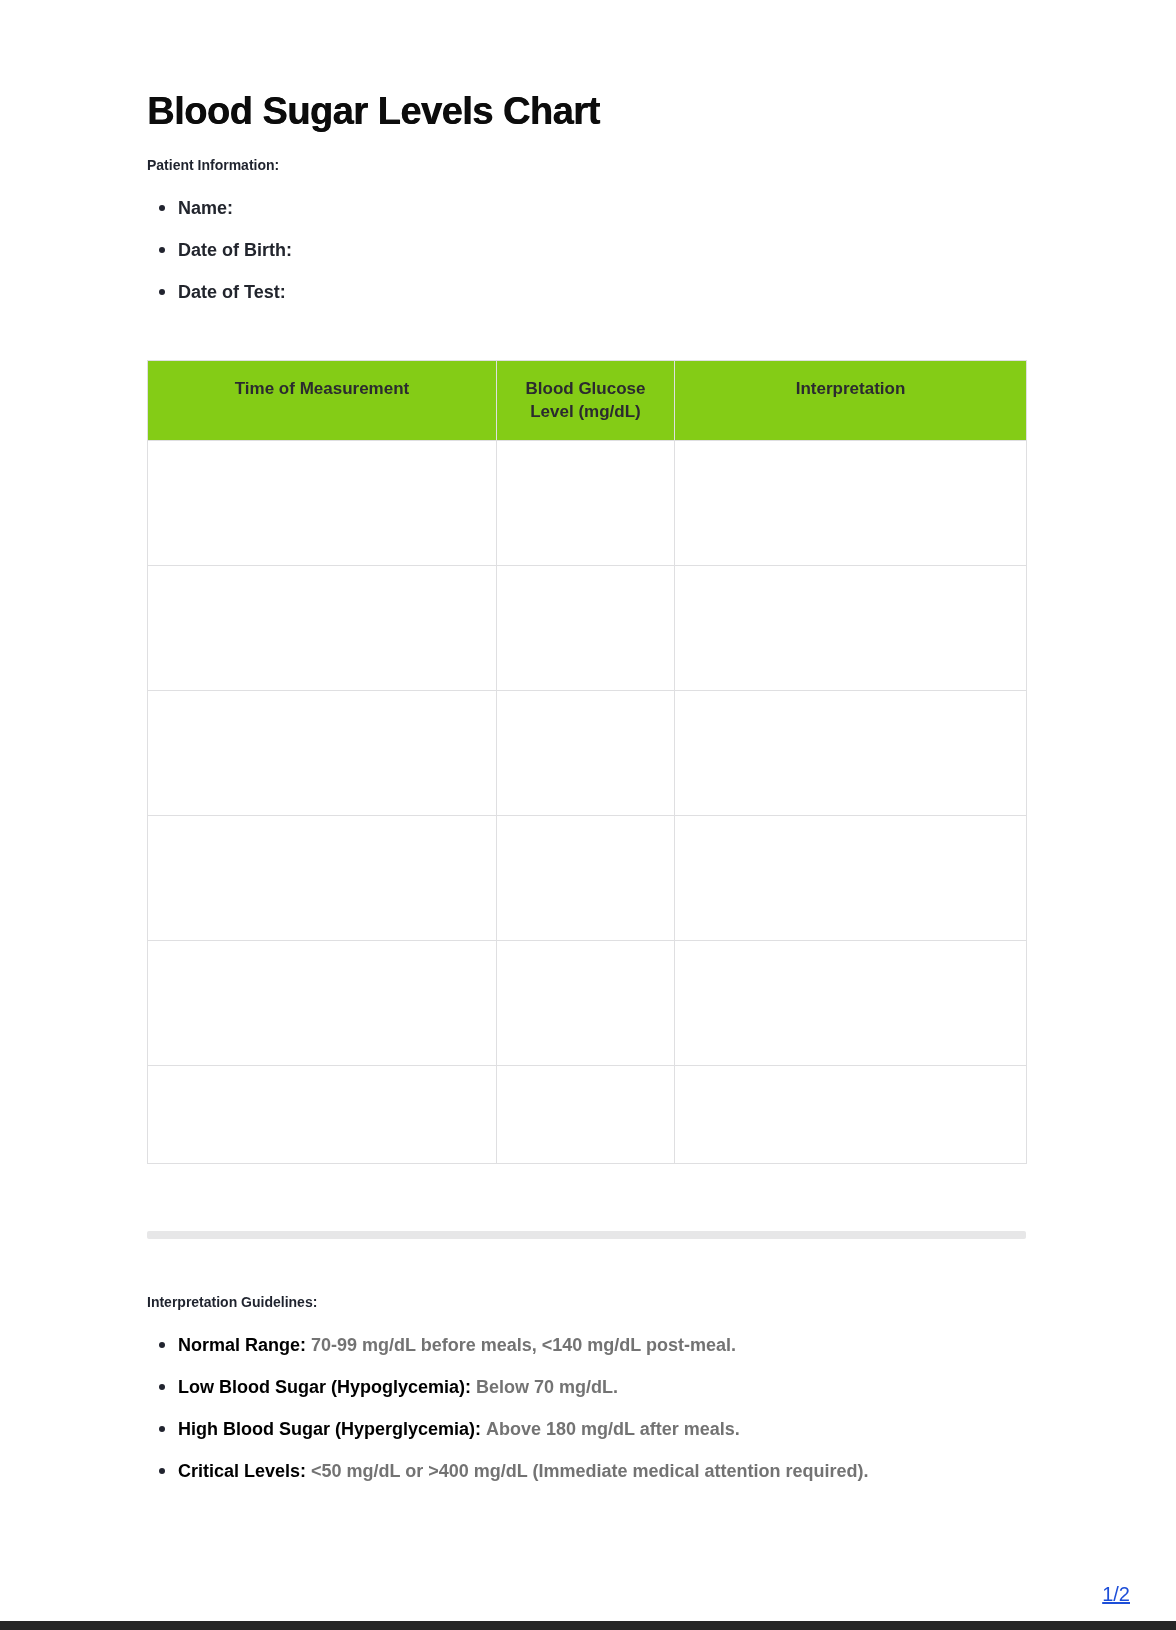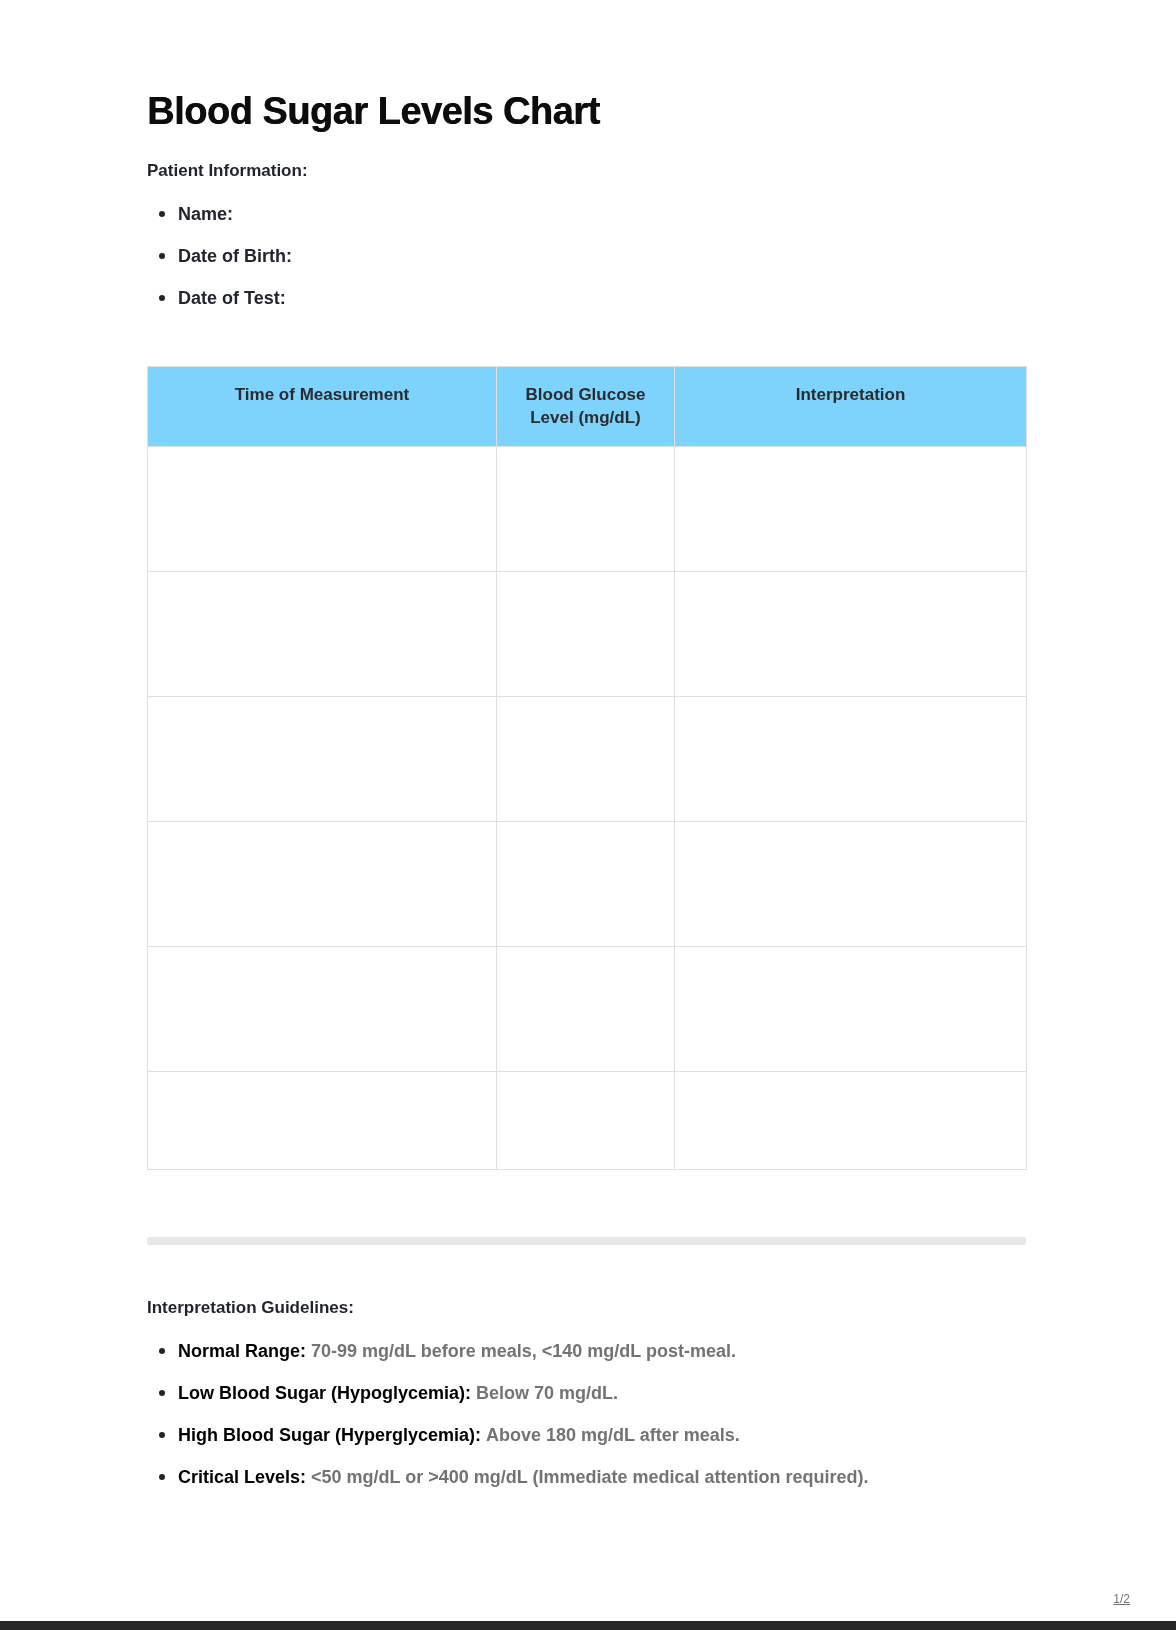--- a/index.html
+++ b/index.html
@@ -21,22 +21,22 @@
   .doc-title {
     margin: 0;
     font-size: 38px;
     line-height: 46px;
     font-weight: bold;
     color: #0c0c0c;
     letter-spacing: -0.5px;
     text-shadow: 0.6px 0 0 currentColor;
   }
   .section-heading {
-    margin: 26px 0 0 0;
-    font-size: 17px;
+    margin: 20px 0 0 0;
+    font-size: 14px;
     line-height: 22px;
     font-weight: bold;
     color: #1f232e;
   }
   ul.bullet-list {
     list-style: none;
     margin: 22px 0 0 0;
     padding: 0;
   }
   ul.bullet-list li {
@@ -64,21 +64,21 @@
     width: 879px;
     border-collapse: collapse;
     table-layout: fixed;
   }
   table.measurements th,
   table.measurements td {
     border: 1px solid #dfdfe1;
     background-clip: padding-box;
   }
   table.measurements thead th {
-    background: #7dd3fc;
+    background: #84cc16;
     font-size: 17px;
     line-height: 23px;
     font-weight: bold;
     color: #2b2b2f;
     text-align: center;
     vertical-align: top;
     padding: 16px 8px 15px 8px;
     height: 80px;
   }
   table.measurements tbody tr { height: 125px; }
@@ -94,22 +94,22 @@
     height: 8px;
     border-radius: 2px;
     background: #e7e7e8;
   }
   .guidelines-heading { margin-top: 52px; }
 
   .page-number {
     position: absolute;
     right: 46px;
     bottom: 24px;
-    font-size: 12px;
-    color: #737373;
+    font-size: 20px;
+    color: #1d4ed8;
     text-decoration: underline;
   }
   .bottom-bar {
     position: absolute;
     left: 0;
     bottom: 0;
     width: 1176px;
     height: 9px;
     background: #262626;
   }

